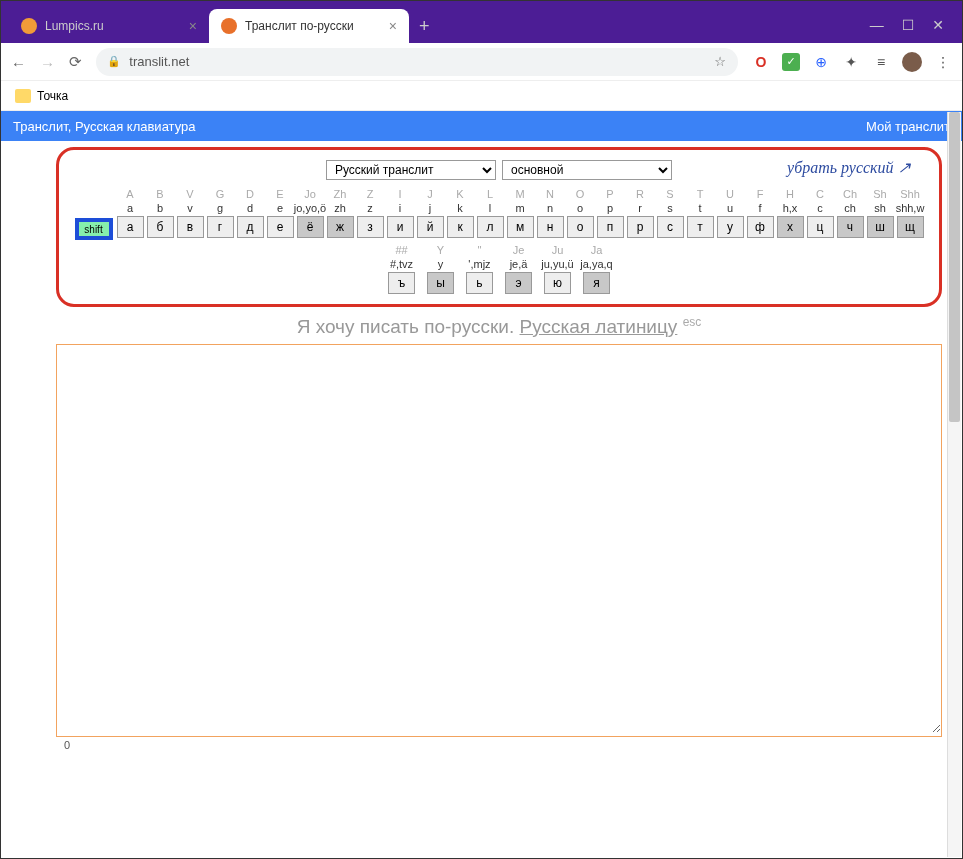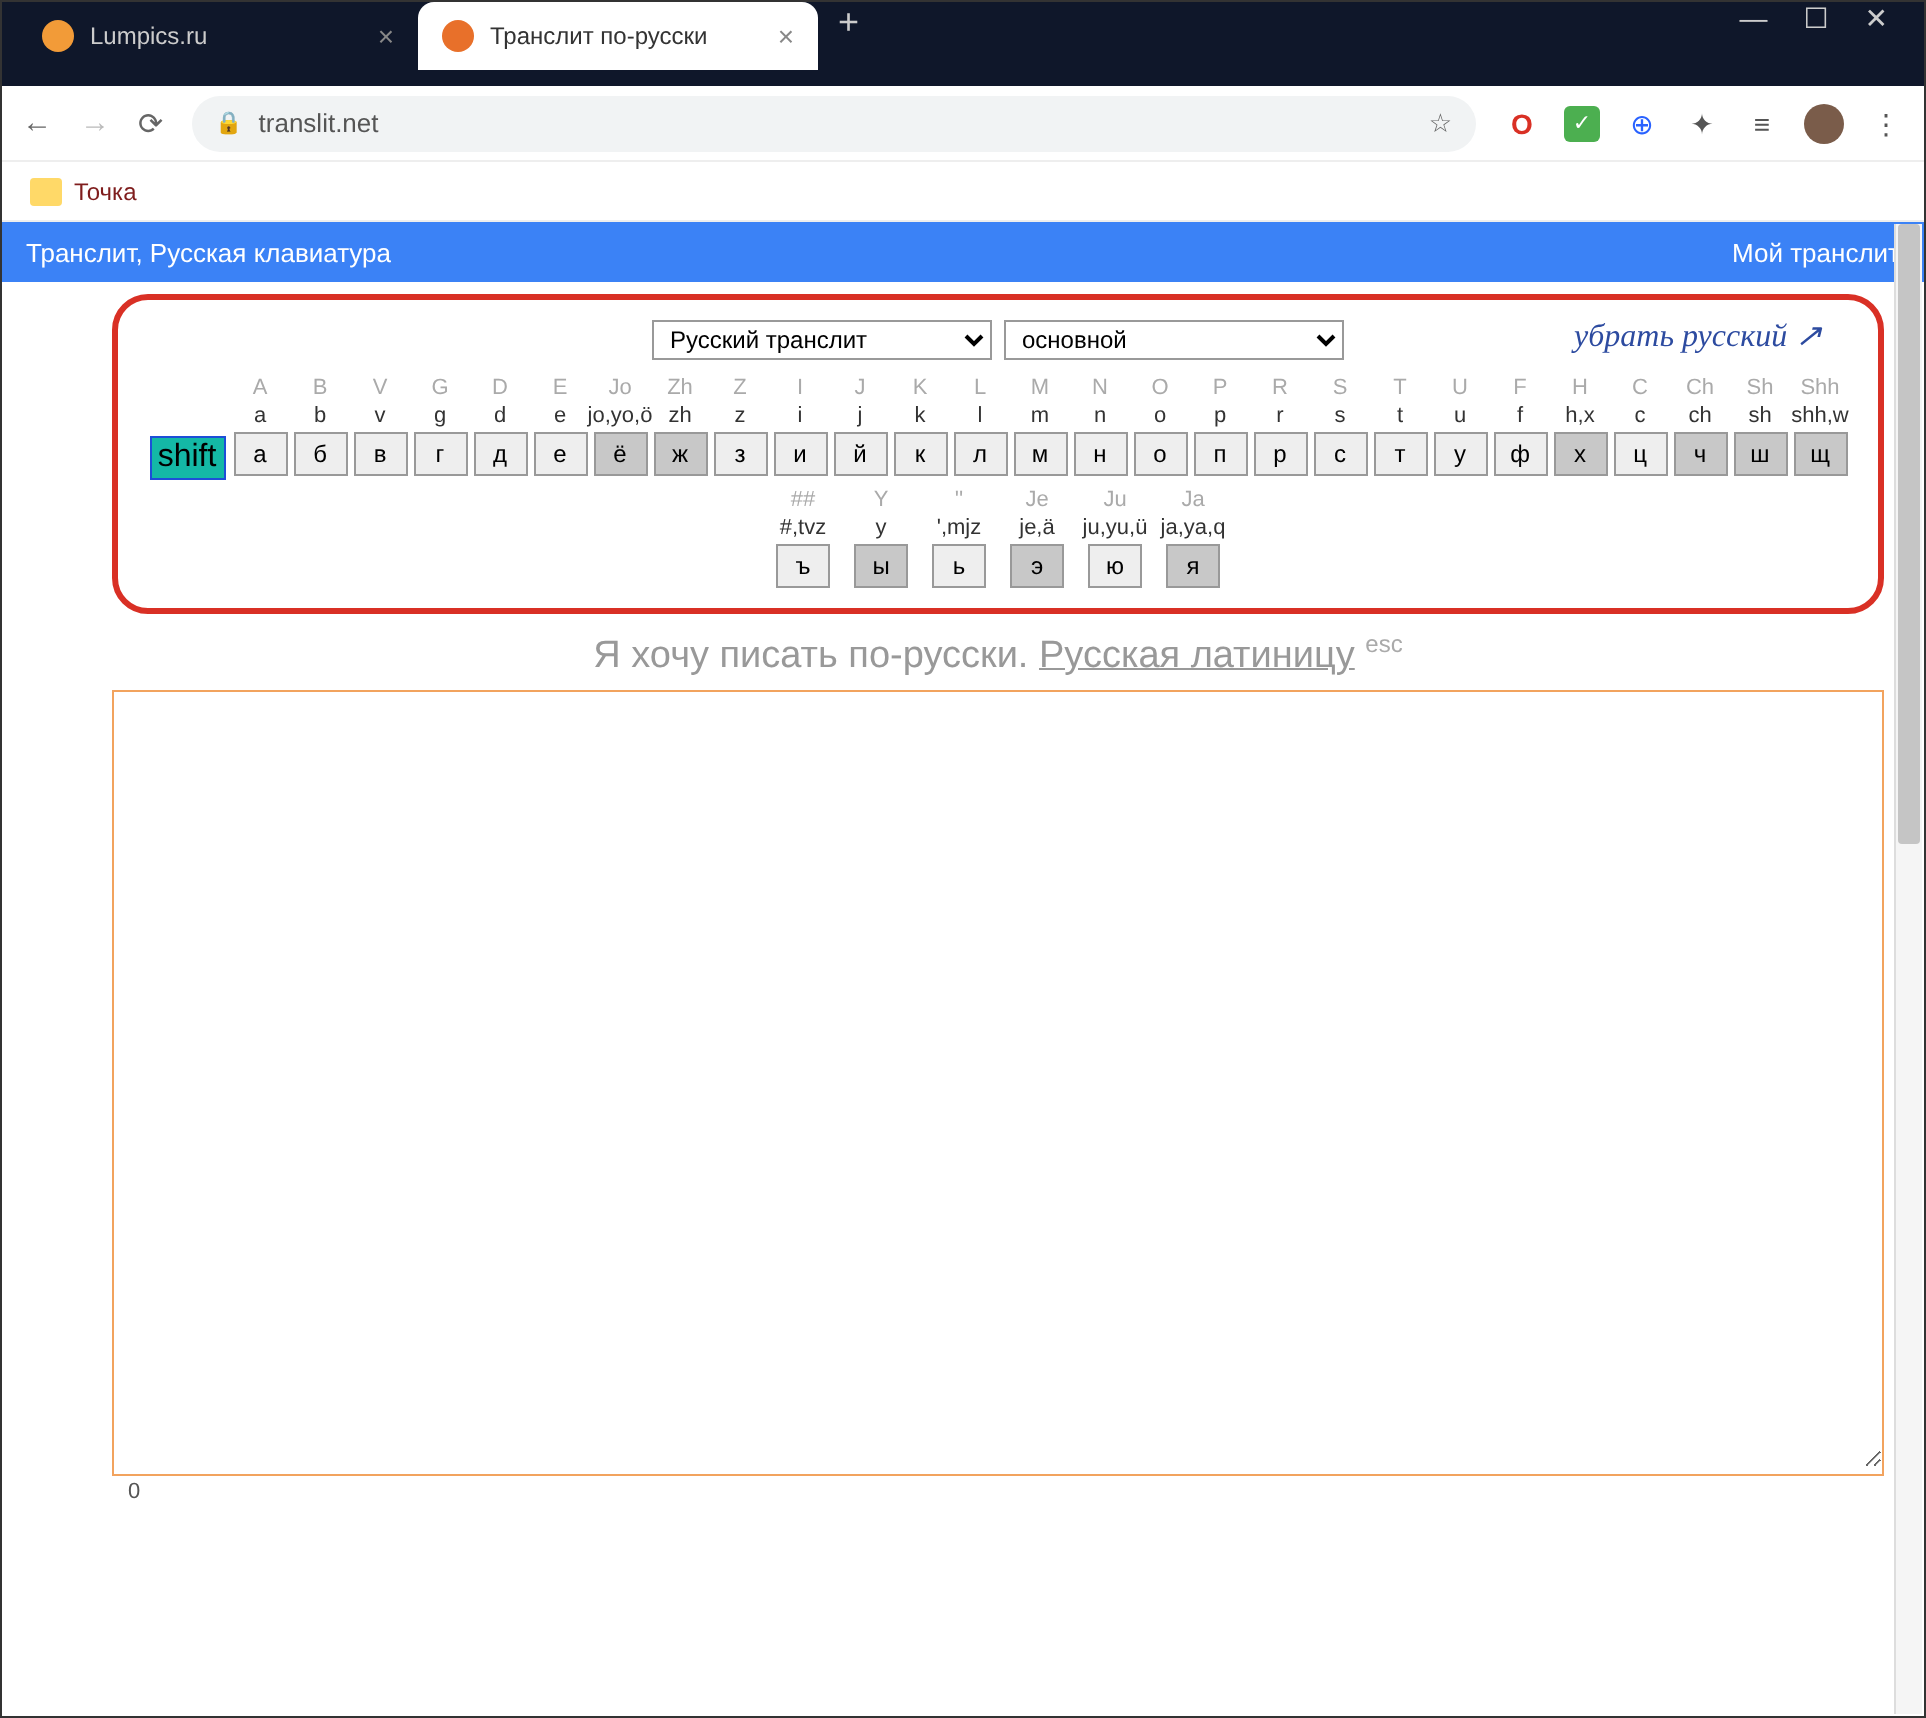--- a/index.html
+++ b/index.html
@@ -1,46 +1,46 @@
 <!DOCTYPE html>
 <html><head>
 <meta charset="utf-8">
 <style>
 * { box-sizing: border-box; margin: 0; padding: 0; }
 body { font-family: Arial, sans-serif; font-size: 13px; background: #fff; width: 963px; height: 859px; overflow: hidden; border: 1px solid #333; }
-.browser-top { background: #0f172a; height: 42px; display: flex; align-items: flex-start; }
+.browser-top { background: #4c1d95; height: 42px; display: flex; align-items: flex-end; }
 .tab { height: 34px; display: flex; align-items: center; padding: 0 12px; gap: 8px; color: #ccc; font-size: 12px; position: relative; border-radius: 8px 8px 0 0; min-width: 200px; }
 .tab.active { background: #fff; color: #333; }
 .tab-icon { width: 16px; height: 16px; border-radius: 50%; display: inline-block; }
 .tab-close { margin-left: auto; font-size: 14px; color: #888; }
 .win-controls { margin-left: auto; display: flex; gap: 18px; padding: 0 18px 10px 0; color: #ccc; font-size: 14px; }
 .newtab { color: #ccc; padding: 0 10px 6px; font-size: 18px; }
 .addr-bar { height: 38px; background: #fff; display: flex; align-items: center; padding: 0 10px; gap: 14px; border-bottom: 1px solid #eee; }
 .nav-icon { color: #666; font-size: 15px; }
 .url-box { flex: 1; background: #f1f3f4; border-radius: 15px; height: 28px; display: flex; align-items: center; padding: 0 12px; gap: 8px; color: #555; font-size: 13px; }
 .lock-icon { font-size: 11px; color: #666; }
 .ext-icons { display: flex; align-items: center; gap: 12px; }
 .ext-icon { width: 18px; height: 18px; display: flex; align-items: center; justify-content: center; font-size: 14px; color: #555; }
-.bookmarks { height: 30px; display: flex; align-items: center; padding: 0 14px; gap: 6px; font-size: 12px; color: #7f1d1d; border-bottom: 1px solid #eee; }
+.bookmarks { height: 30px; display: flex; align-items: center; padding: 0 14px; gap: 6px; font-size: 12px; color: #000000; border-bottom: 1px solid #eee; }
 .bm-folder { width: 16px; height: 14px; background: #ffd968; border-radius: 2px; display: inline-block; }
 .site-header { background: #3b82f6; height: 30px; display: flex; align-items: center; padding: 0 12px; color: #fff; font-size: 13px; }
 .site-header a.mytranslit { margin-left: auto; color: #fff; text-decoration: none; }
 .main-area { padding: 6px 20px 10px; position: relative; margin-left: 35px; }
 .red-box { border: 3px solid #d93025; border-radius: 18px; padding: 10px 8px 8px; }
 .selectors { display: flex; justify-content: center; gap: 6px; margin-bottom: 8px; position: relative; }
 .selectors select { font-size: 12px; height: 20px; border: 1px solid #999; background: #fff; padding: 0 4px; }
 #sel-lang { width: 170px; } #sel-mode { width: 170px; }
 .ad-remove { position: absolute; right: 20px; top: -2px; font-family: 'Comic Sans MS', cursive; font-style: italic; color: #2d4ba0; font-size: 16px; }
 .kb-row { display: flex; justify-content: center; gap: 3px; margin-bottom: 2px; }
 .kb-col { display: flex; flex-direction: column; align-items: center; width: 27px; }
 .kb-upper { font-size: 11px; color: #aaa; height: 14px; }
 .kb-lower { font-size: 11px; color: #333; height: 14px; }
 .kb-key { width: 27px; height: 22px; background: #eee; border: 1px solid #999; font-size: 12px; display: flex; align-items: center; justify-content: center; cursor: pointer; }
 .kb-key.dark { background: #c8c8c8; }
-.shift-key { width: 38px; height: 22px; background: #14b8a6; border: 1px solid #1d4ed8; font-size: 16px; display: flex; align-items: center; justify-content: center; cursor: pointer; align-self: flex-end; margin-right: 4px; }
+.shift-key { width: 38px; height: 22px; background: #86efac; border: 4px solid #1d4ed8; font-size: 10px; display: flex; align-items: center; justify-content: center; cursor: pointer; align-self: flex-end; margin-right: 4px; }
 .kb-row2-wrap { display: flex; justify-content: center; align-items: flex-end; }
 .prompt-line { text-align: center; color: #999; font-size: 19px; margin: 8px 0 6px; }
 .prompt-line .link { text-decoration: underline; cursor: pointer; }
 .prompt-line sup { font-size: 12px; color: #aaa; }
 .toolbar-links { display: flex; gap: 10px; font-size: 12px; color: #444; margin: 4px 0 2px; }
 .toolbar-links span { cursor: pointer; }
 .textarea-wrap { border: 1px solid #f2a35e; }
 textarea.main-text { width: 100%; height: 388px; border: none; resize: both; padding: 4px; font-family: Arial; font-size: 13px; outline: none; }
 .counter { font-size: 11px; color: #555; padding: 2px 8px; }
 .scrollbar { position: absolute; right: 2px; top: 112px; bottom: 2px; width: 14px; background: #f5f5f5; border-left: 1px solid #ddd; }

